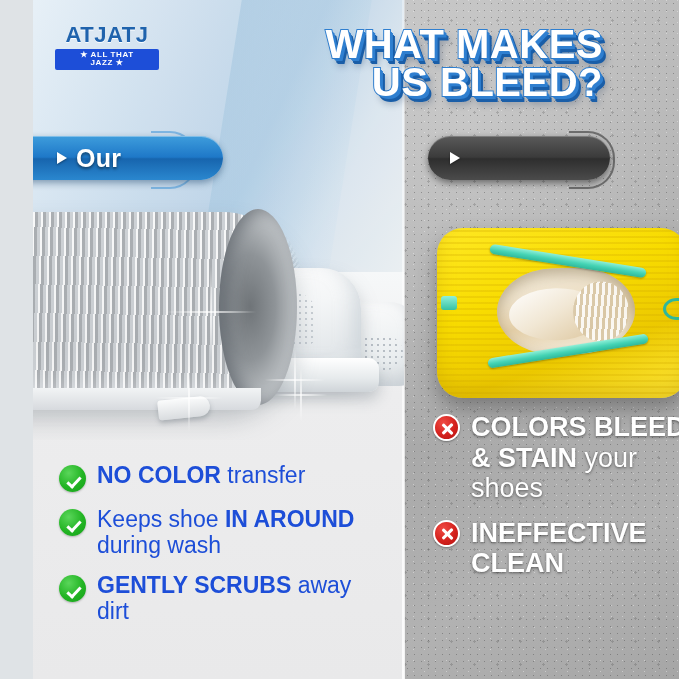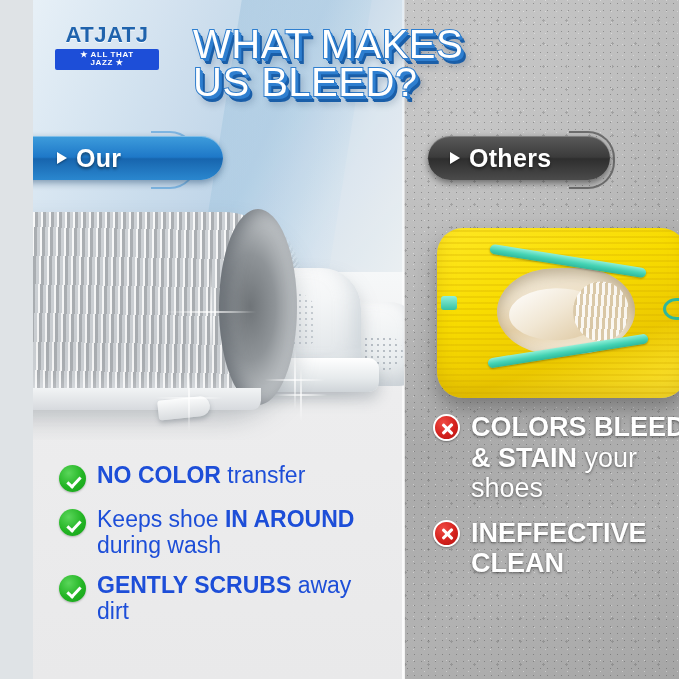--- a/index.html
+++ b/index.html
@@ -59,22 +59,22 @@
     line-height:1;text-shadow:0 1px 0 rgba(255,255,255,.9);
   }
   .logo-bar{
     margin-top:3px;background:#1d4ed8;border-radius:2px;
     color:#fff;font-size:8px;font-weight:bold;letter-spacing:.6px;
     padding:2px 16px 3px;line-height:1;
   }
 
   
   .title{
-    position:absolute;left:160px;top:25px;width:410px;text-align:left;
-    font-size:40px;font-weight:normal;line-height:.96;letter-spacing:.5px;
+    position:absolute;left:160px;top:25px;width:410px;text-align:right;
+    font-size:40px;font-weight:bold;line-height:.96;letter-spacing:.5px;
     color:#ffffff;
     -webkit-text-stroke:2px #2f7fd0;
     text-shadow:
       2px 2px 0 #2f7fd0, 3px 3px 0 #2f7fd0,
       4px 5px 0 #1a5ea8, 5px 6px 0 #1a5ea8,
       6px 8px 7px rgba(20,50,90,.35);
     paint-order:stroke fill;
   }
   .title .l2{display:block;}
 
@@ -312,21 +312,20 @@
 
   <div class="tab-arc arc-our"></div>
   <div class="tab tab-our">
     <span class="tri"></span>
     <span>Our</span>
   </div>
 
   <div class="tab-arc arc-others"></div>
   <div class="tab tab-others">
     <span class="tri"></span>
-    <span>Others</span>
   </div>
 
   <div class="photo-left">
     <div class="shoe-second"></div>
     <div class="bristles"></div>
     <div class="shoe-main"></div>
     <div class="shoe-sole"></div>
     <div class="bag-gray"></div>
     <div class="bag-lip"></div>
     <div class="bag-tag"></div>

